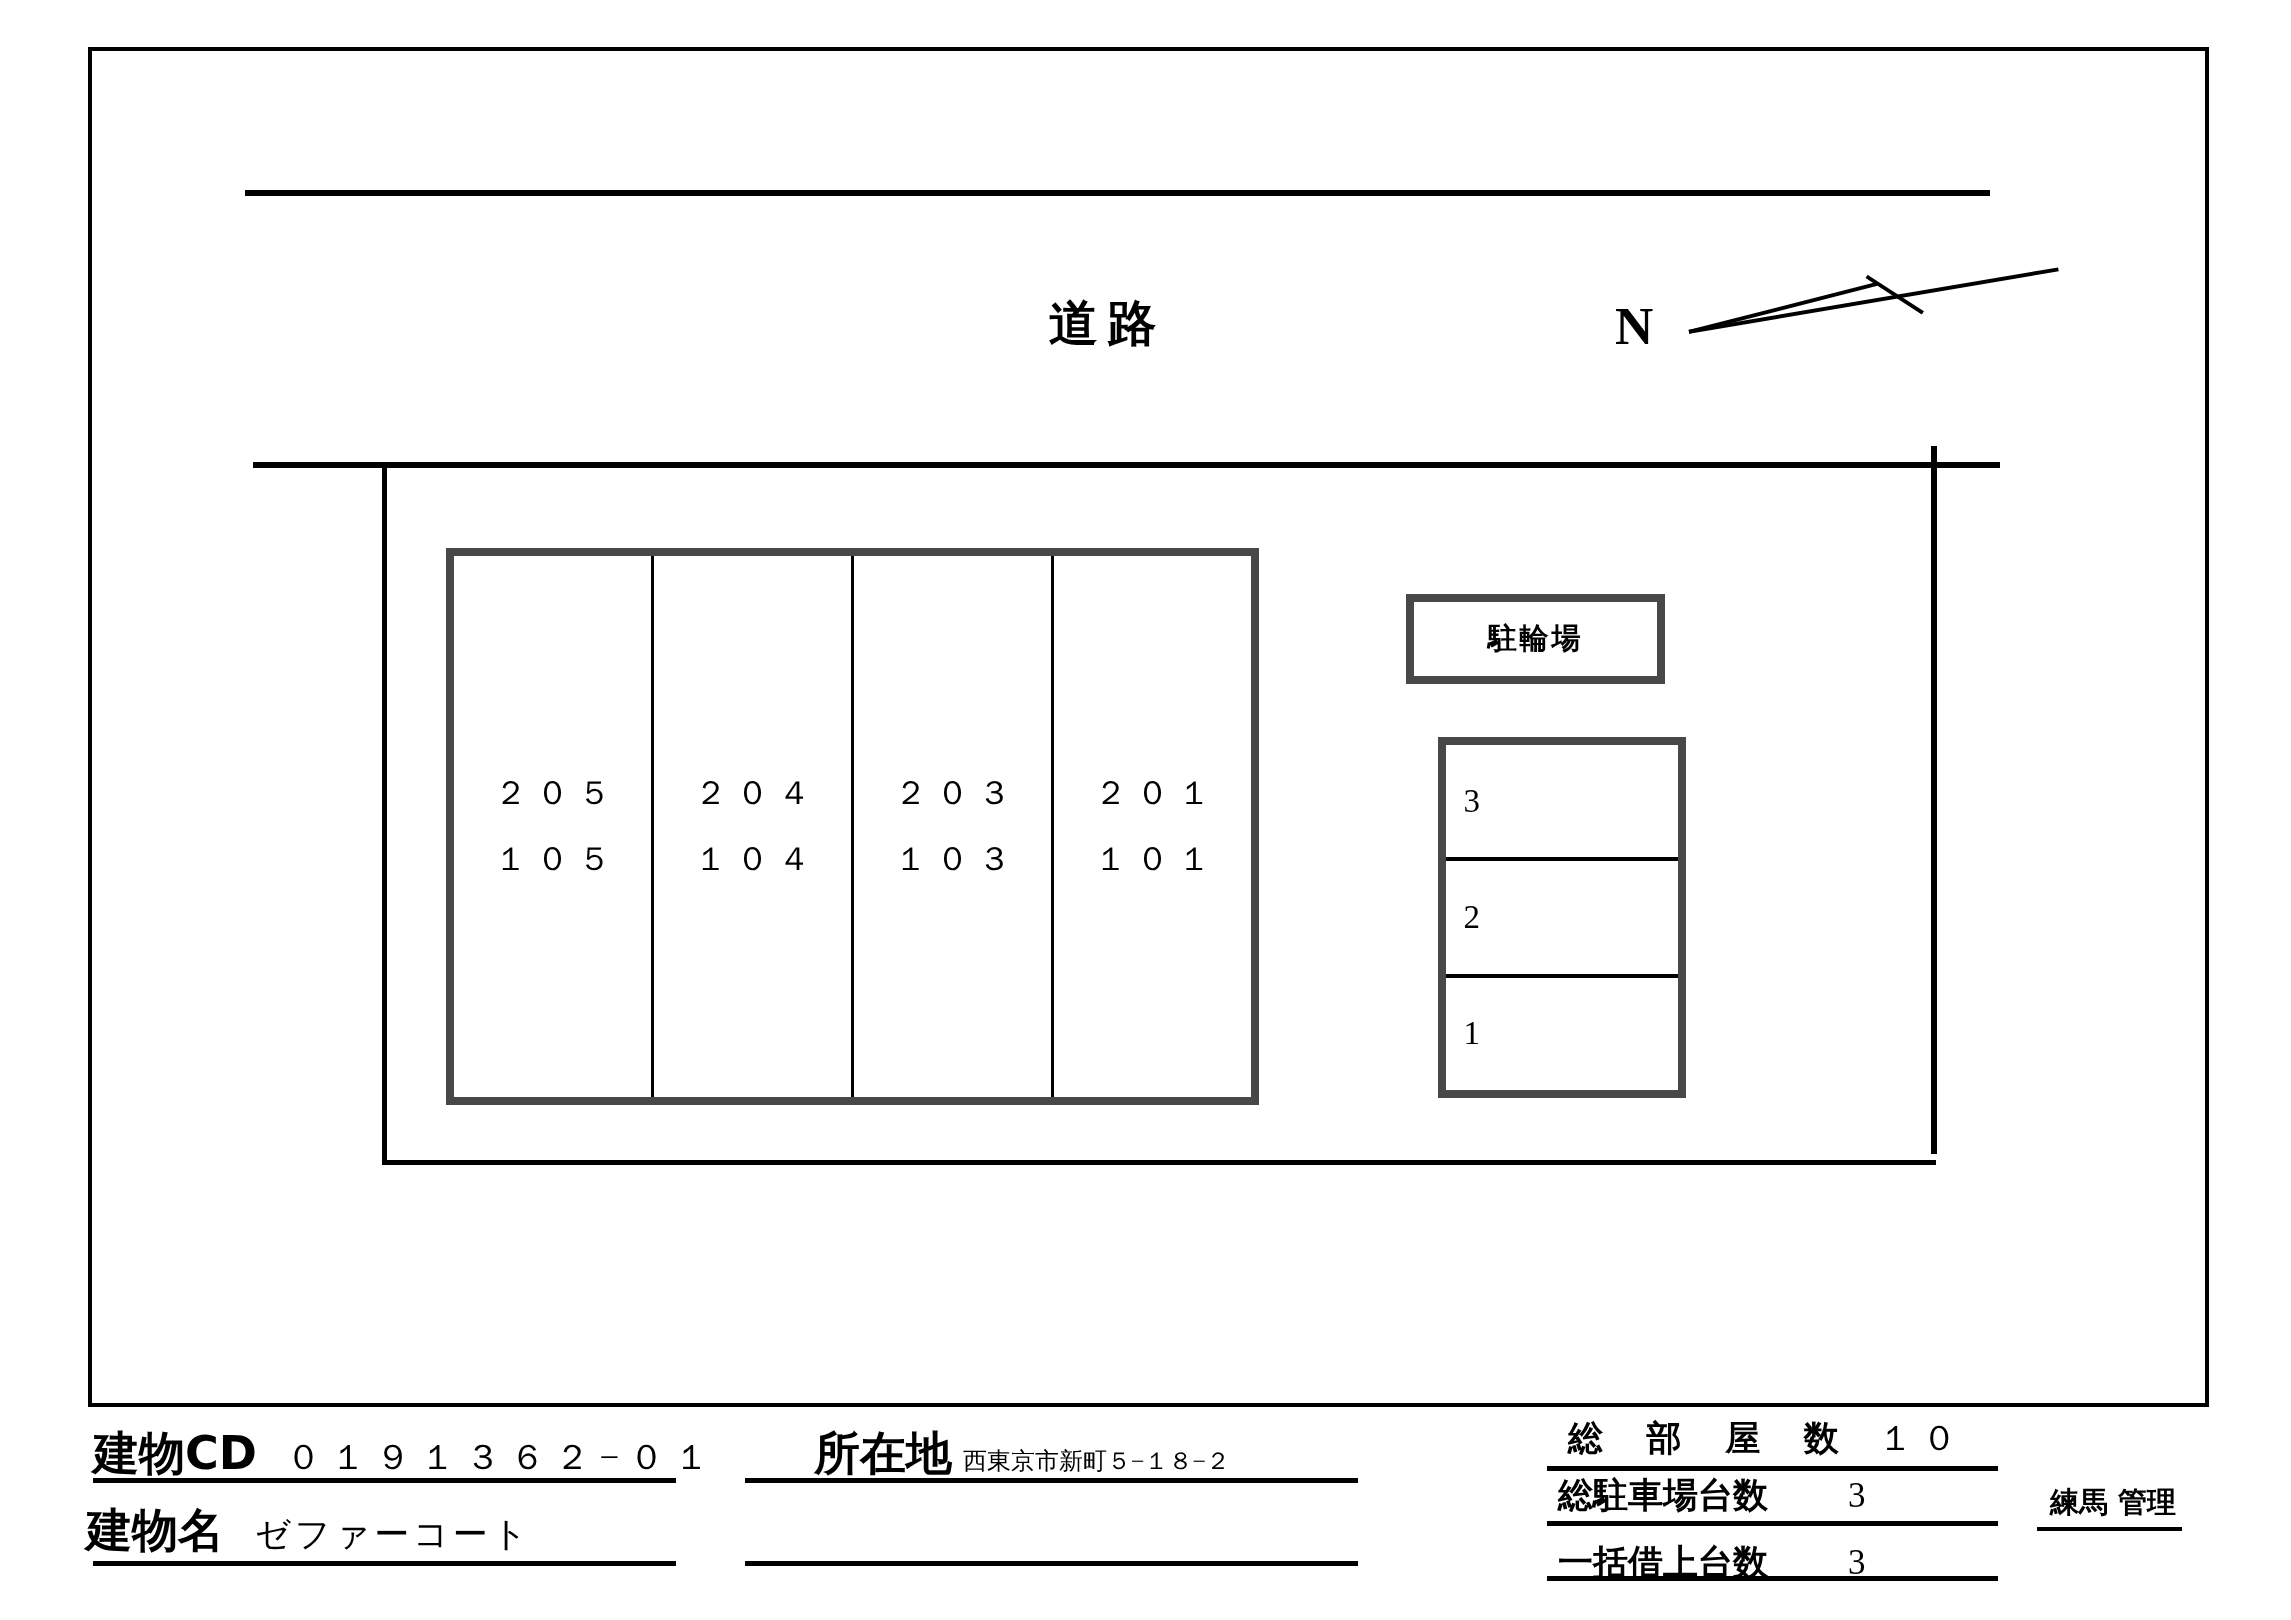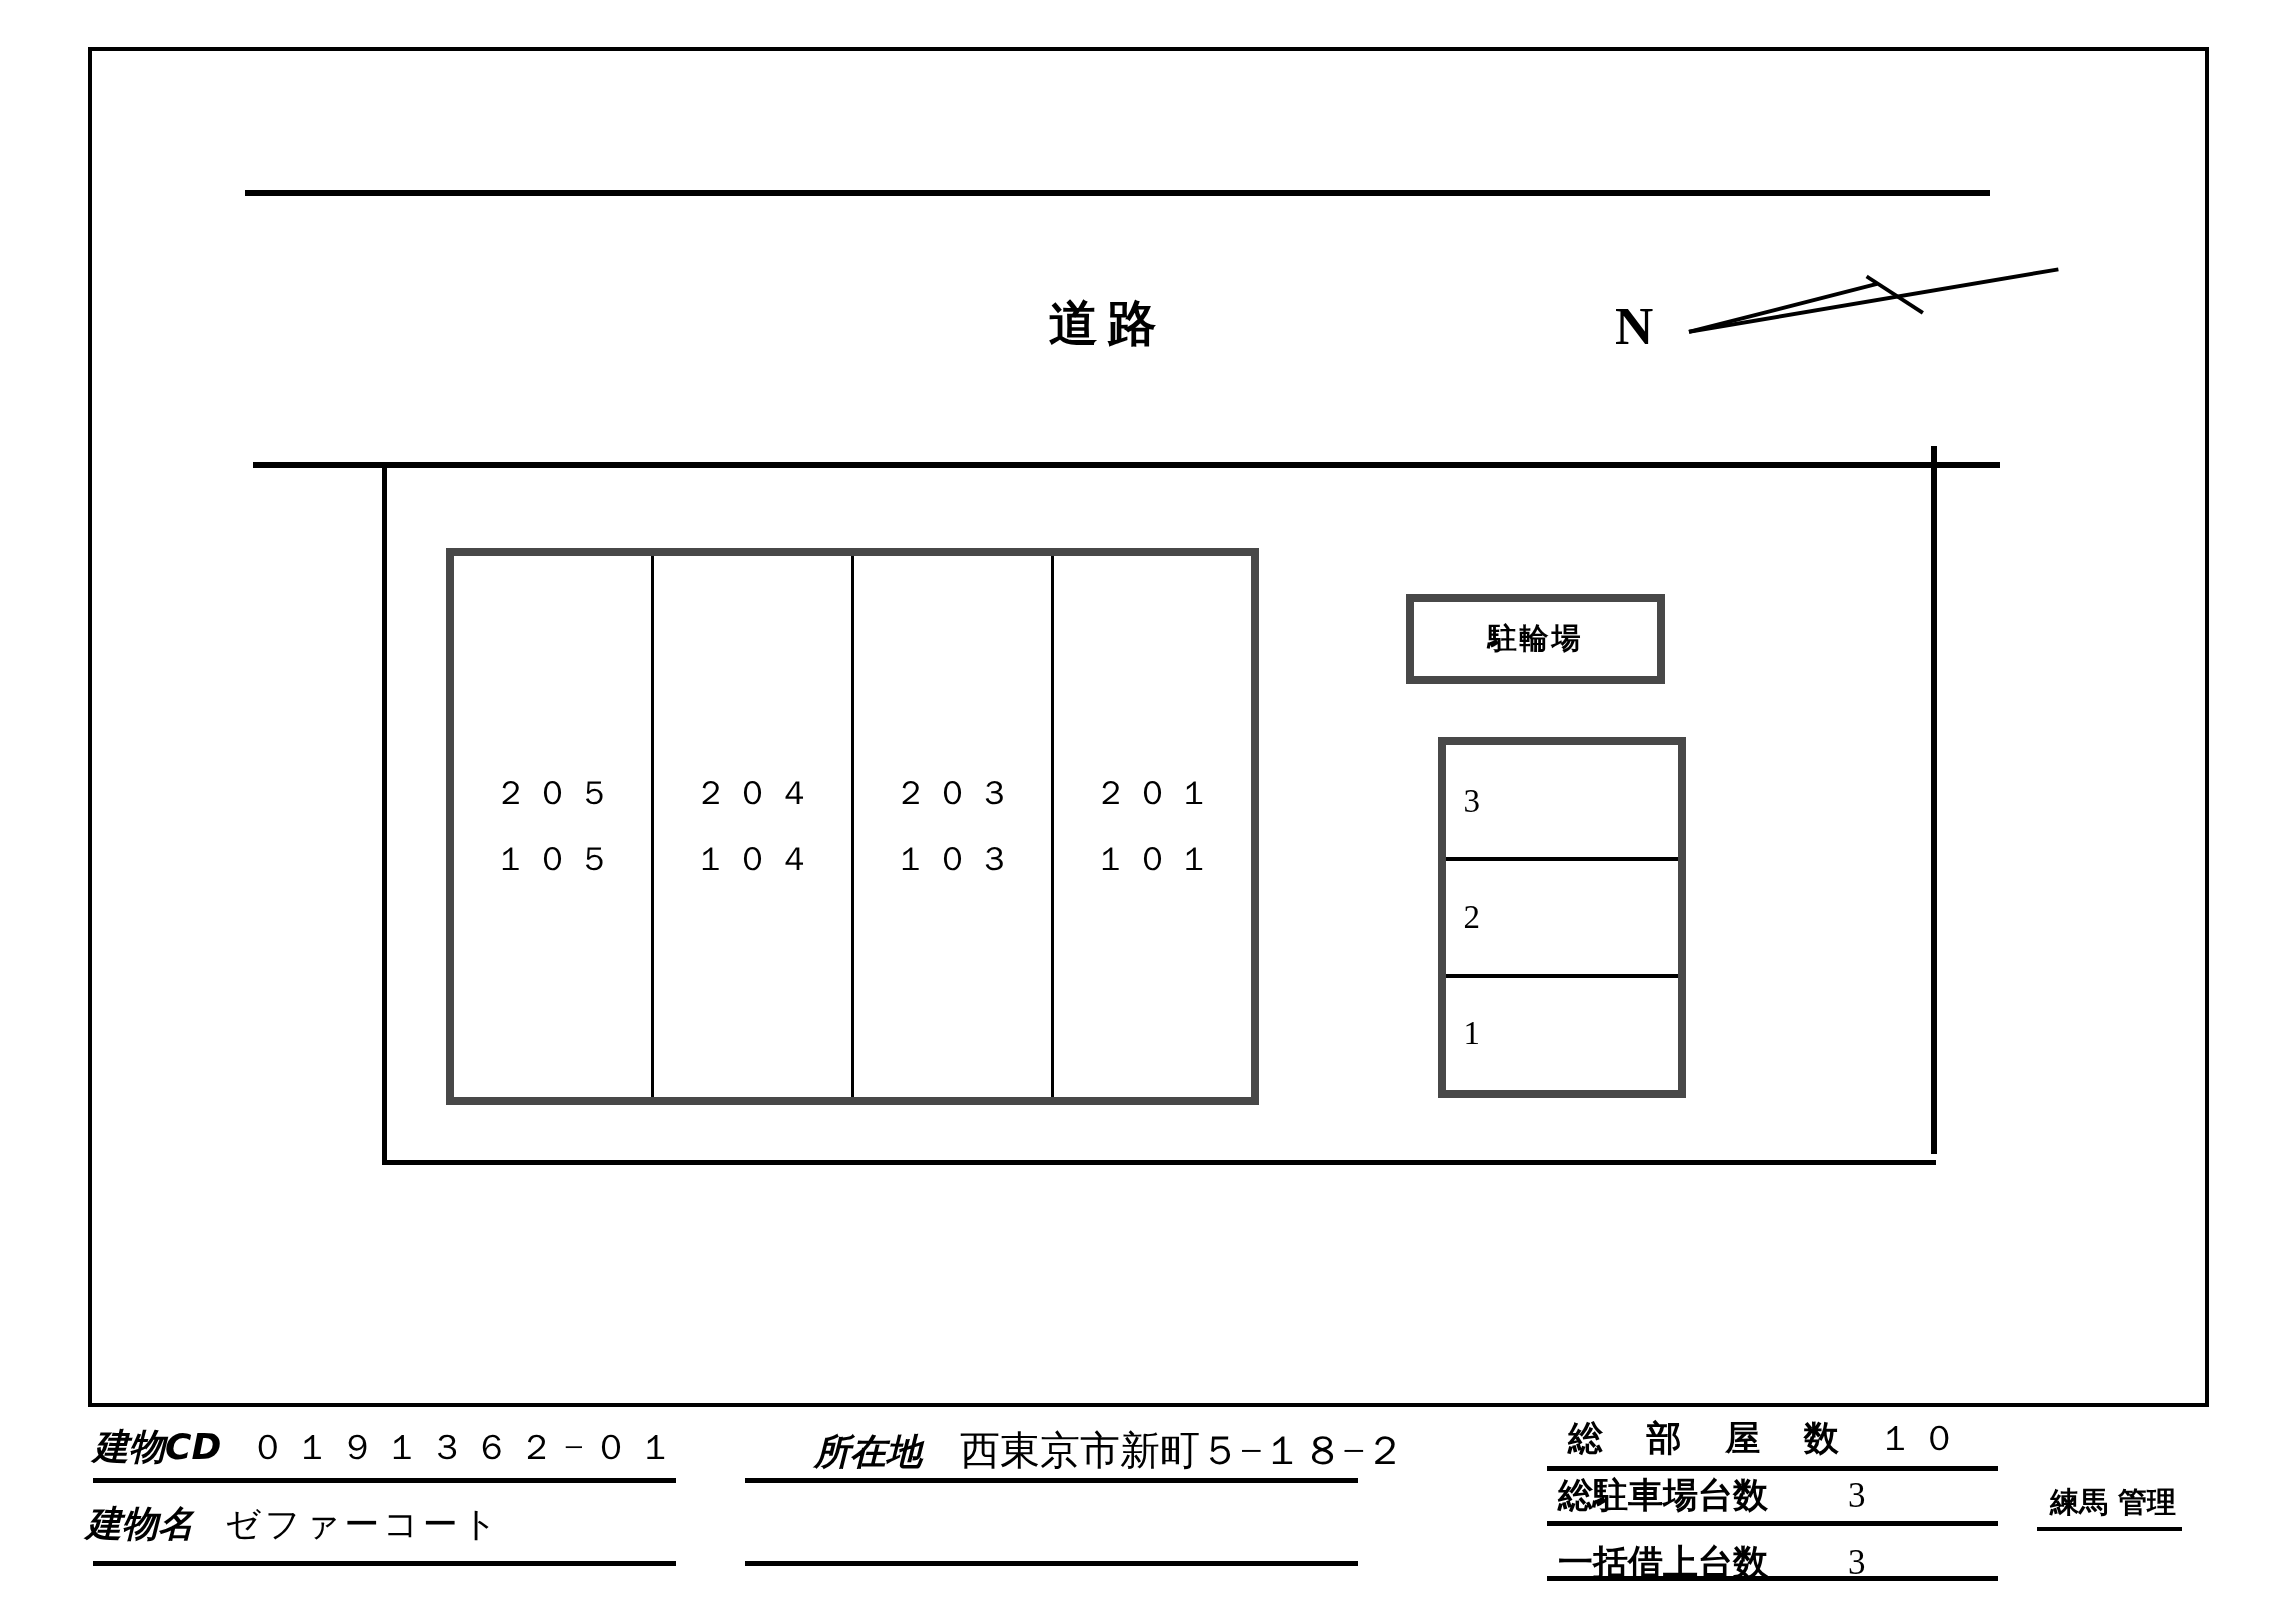--- a/index.html
+++ b/index.html
@@ -73,21 +73,21 @@
   }
   .stall:last-child{border-bottom:none;}
   .stall-label{
     font-family:"Liberation Serif","DejaVu Serif",serif;
     font-size:33px;margin-left:17.6px;line-height:1;
   }
   
   #footer{position:absolute;left:0;top:1407px;width:2292px;height:213px;}
   .f-key{
     font-family:"DejaVu Sans","Liberation Sans",sans-serif;
-    font-weight:700;font-size:36px;white-space:nowrap;font-style:italic;
+    font-weight:700;font-size:46px;white-space:nowrap;
   }
   .f-val{
     font-family:"Liberation Serif","DejaVu Serif",serif;
     font-size:35px;white-space:nowrap;
   }
   .f-val.wide{letter-spacing:9.8px;}
   .underline{position:absolute;background:#000;height:4.9px;}
   .f-cell{position:absolute;display:flex;align-items:baseline;}
   
   .sum-row{position:absolute;display:flex;align-items:baseline;}
@@ -172,21 +172,21 @@
   <div class="underline" style="left:93px;top:71px;width:583px;"></div>
 
   <div class="f-cell" style="left:86px;top:93px;">
     <span class="f-key">建物名</span>
     <span class="f-val" style="margin-left:31px;letter-spacing:3.9px;">ゼファーコート</span>
   </div>
   <div class="underline" style="left:93px;top:154px;width:583px;"></div>
 
   <div class="f-cell" style="left:814px;top:15.7px;">
     <span class="f-key">所在地</span>
-    <span class="f-val" style="margin-left:38px;font-size:40px;">西東京市新町５−１８−２</span>
+    <span class="f-val" style="margin-left:11px;font-size:24px;">西東京市新町５−１８−２</span>
   </div>
   <div class="underline" style="left:745px;top:71px;width:613px;"></div>
 
   <div class="underline" style="left:745px;top:154px;width:613px;"></div>
 
   <div class="sum-row" style="left:1568px;top:7.8px;">
     <span class="sum-key s1">総 部 屋 数</span>
     <span class="sum-val wide" style="margin-left:23.5px;">１０</span>
   </div>
   <div class="underline" style="left:1547px;top:59px;width:451px;"></div>

